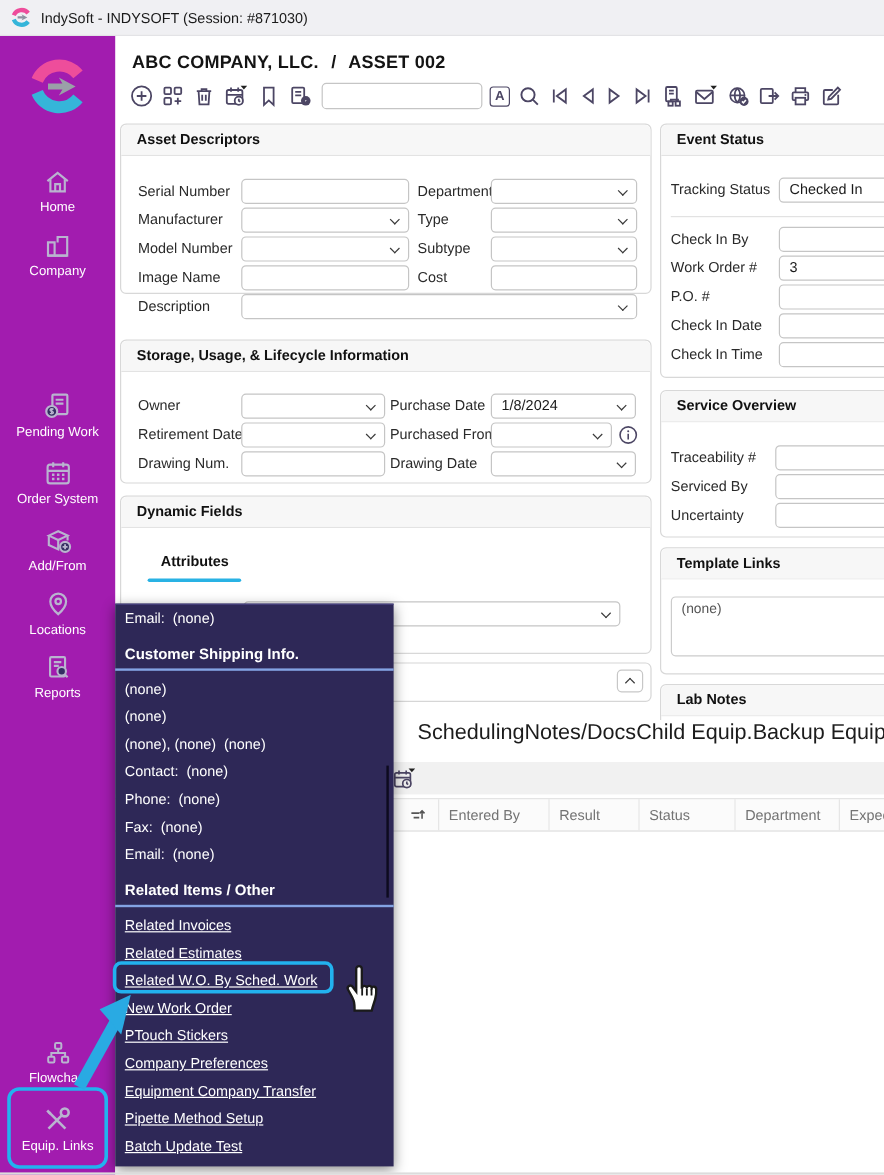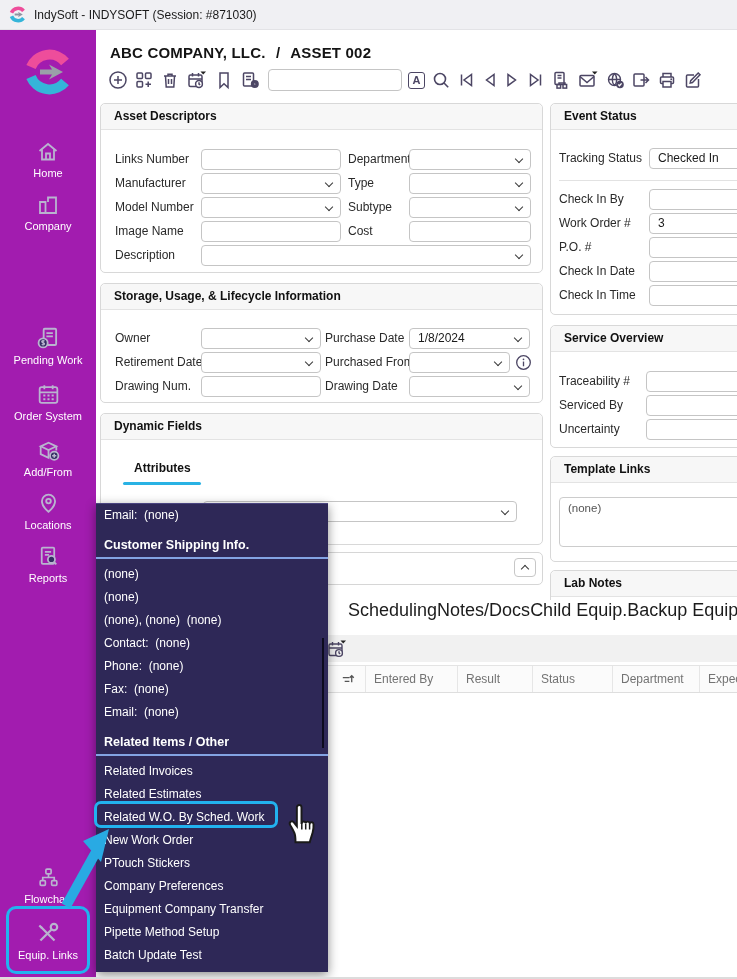--- a/index.html
+++ b/index.html
@@ -63,21 +63,21 @@
   .gh .spacer{width:234px;border:none}
   .gh .iconcell{width:36px;display:flex;align-items:center;justify-content:center;padding:0}
 
   
   .popup{position:absolute;left:96px;top:503px;width:232px;height:469px;background:#2e2857;z-index:10;
     box-shadow:0 3px 10px rgba(0,0,0,.45);border-top:1px solid #4a4480}
   .p-row{height:23px;line-height:23px;color:#fff;font-size:12px;padding-left:8px;white-space:pre;overflow:hidden}
   .p-header{margin-top:6px;height:24px;line-height:24px;font-weight:bold;font-size:12.5px;color:#fff;
     padding-left:8px;white-space:pre}
   .p-sep{height:2px;background:#83a3e3;margin-bottom:4px}
-  .p-link{cursor:pointer}
+  .p-link{text-decoration:underline;cursor:pointer}
   .p-scroll{position:absolute;left:226px;top:134px;width:2px;height:110px;background:#0d0b1e}
 
   
   .hl-row{position:absolute;left:94px;top:801px;width:184px;height:27px;border:3px solid #22b2ef;
     border-radius:7px;z-index:12;background:transparent}
   .hl-equip{position:absolute;left:6px;top:906px;width:84px;height:68px;border:3px solid #22b2ef;
     border-radius:10px;z-index:12}
   .overlay-svg{position:absolute;left:0;top:0;z-index:15;pointer-events:none}
   .cursor-svg{position:absolute;left:282px;top:799px;z-index:20;pointer-events:none}
   .bottom-edge{position:absolute;left:0;top:977px;width:737px;height:2px;background:#dcdcdc;z-index:30}
@@ -275,23 +275,23 @@
         <rect x="3.5" y="7" width="13" height="6.5" rx="1"></rect>
       <rect x="6" y="11.5" width="8" height="5.5" fill="#fff"></rect>
         <circle cx="14.2" cy="9.2" r=".9" fill="#4c4664" stroke="none"></circle>
     </svg>
     <svg width="20" height="20" viewBox="0 0 20 20" fill="none" stroke="#4c4664" stroke-width="1.5">
       <path d="M15.5 9 V16 a1 1 0 0 1 -1 1 H4.5 a1 1 0 0 1 -1-1 V6 a1 1 0 0 1 1-1 H11"></path>
       <path d="M9.5 12.5 L17 4.8 l-1.8-1.8 L7.7 10.7 7.2 13 z"></path>
     </svg>
   </div>
 
-  <div class="panel" style="left:100px;top:103px;width:443px;height:170px">
+  <div class="panel" style="left:100px;top:103px;width:443px;height:142px">
     <div class="panel-h">Asset Descriptors</div>
-    <span class="flabel" style="left:14px;top:45px">Links Number</span>
+    <span class="flabel" style="left:14px;top:45px">Serial Number</span>
     <div class="fbox" style="left:100px;top:45px;width:140px"></div>
     <span class="flabel" style="left:247px;top:45px">Department</span>
     <div class="fbox fsel" style="left:308px;top:45px;width:122px">
         <span class="chev"></span>
       </div>
 
     <span class="flabel" style="left:14px;top:69px">Manufacturer</span>
     <div class="fbox fsel" style="left:100px;top:69px;width:140px">
         <span class="chev"></span>
       </div>

